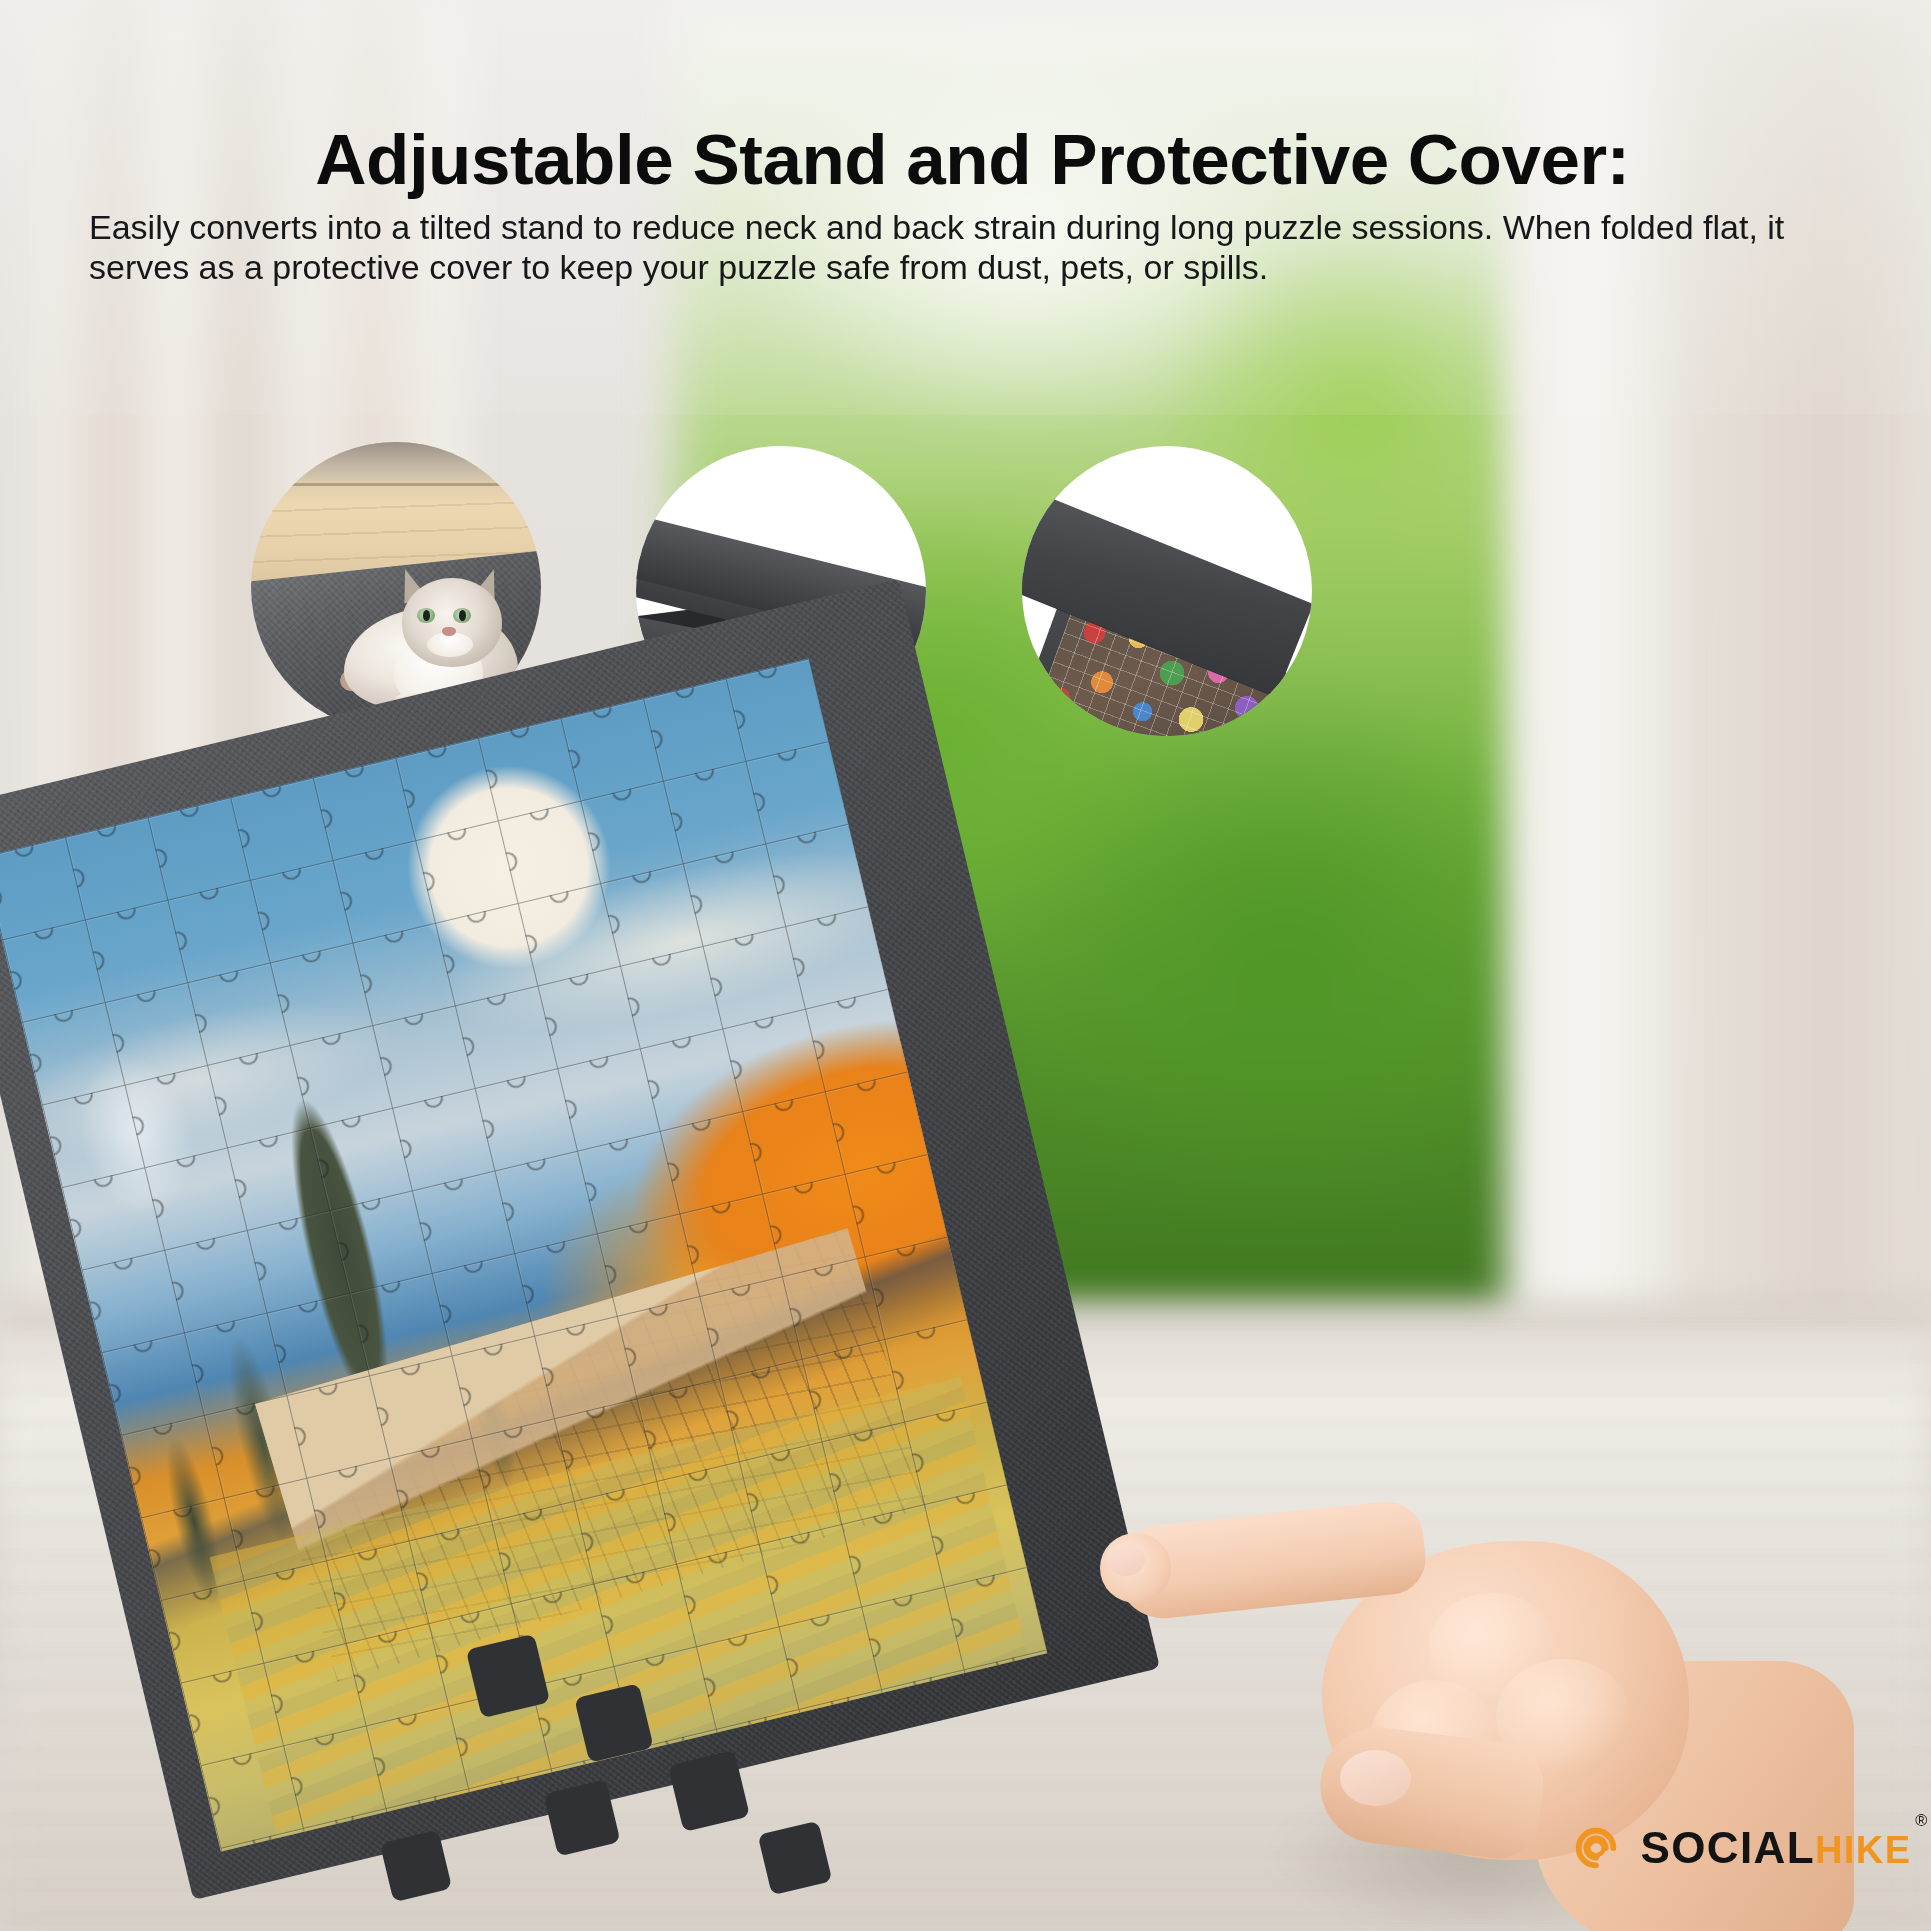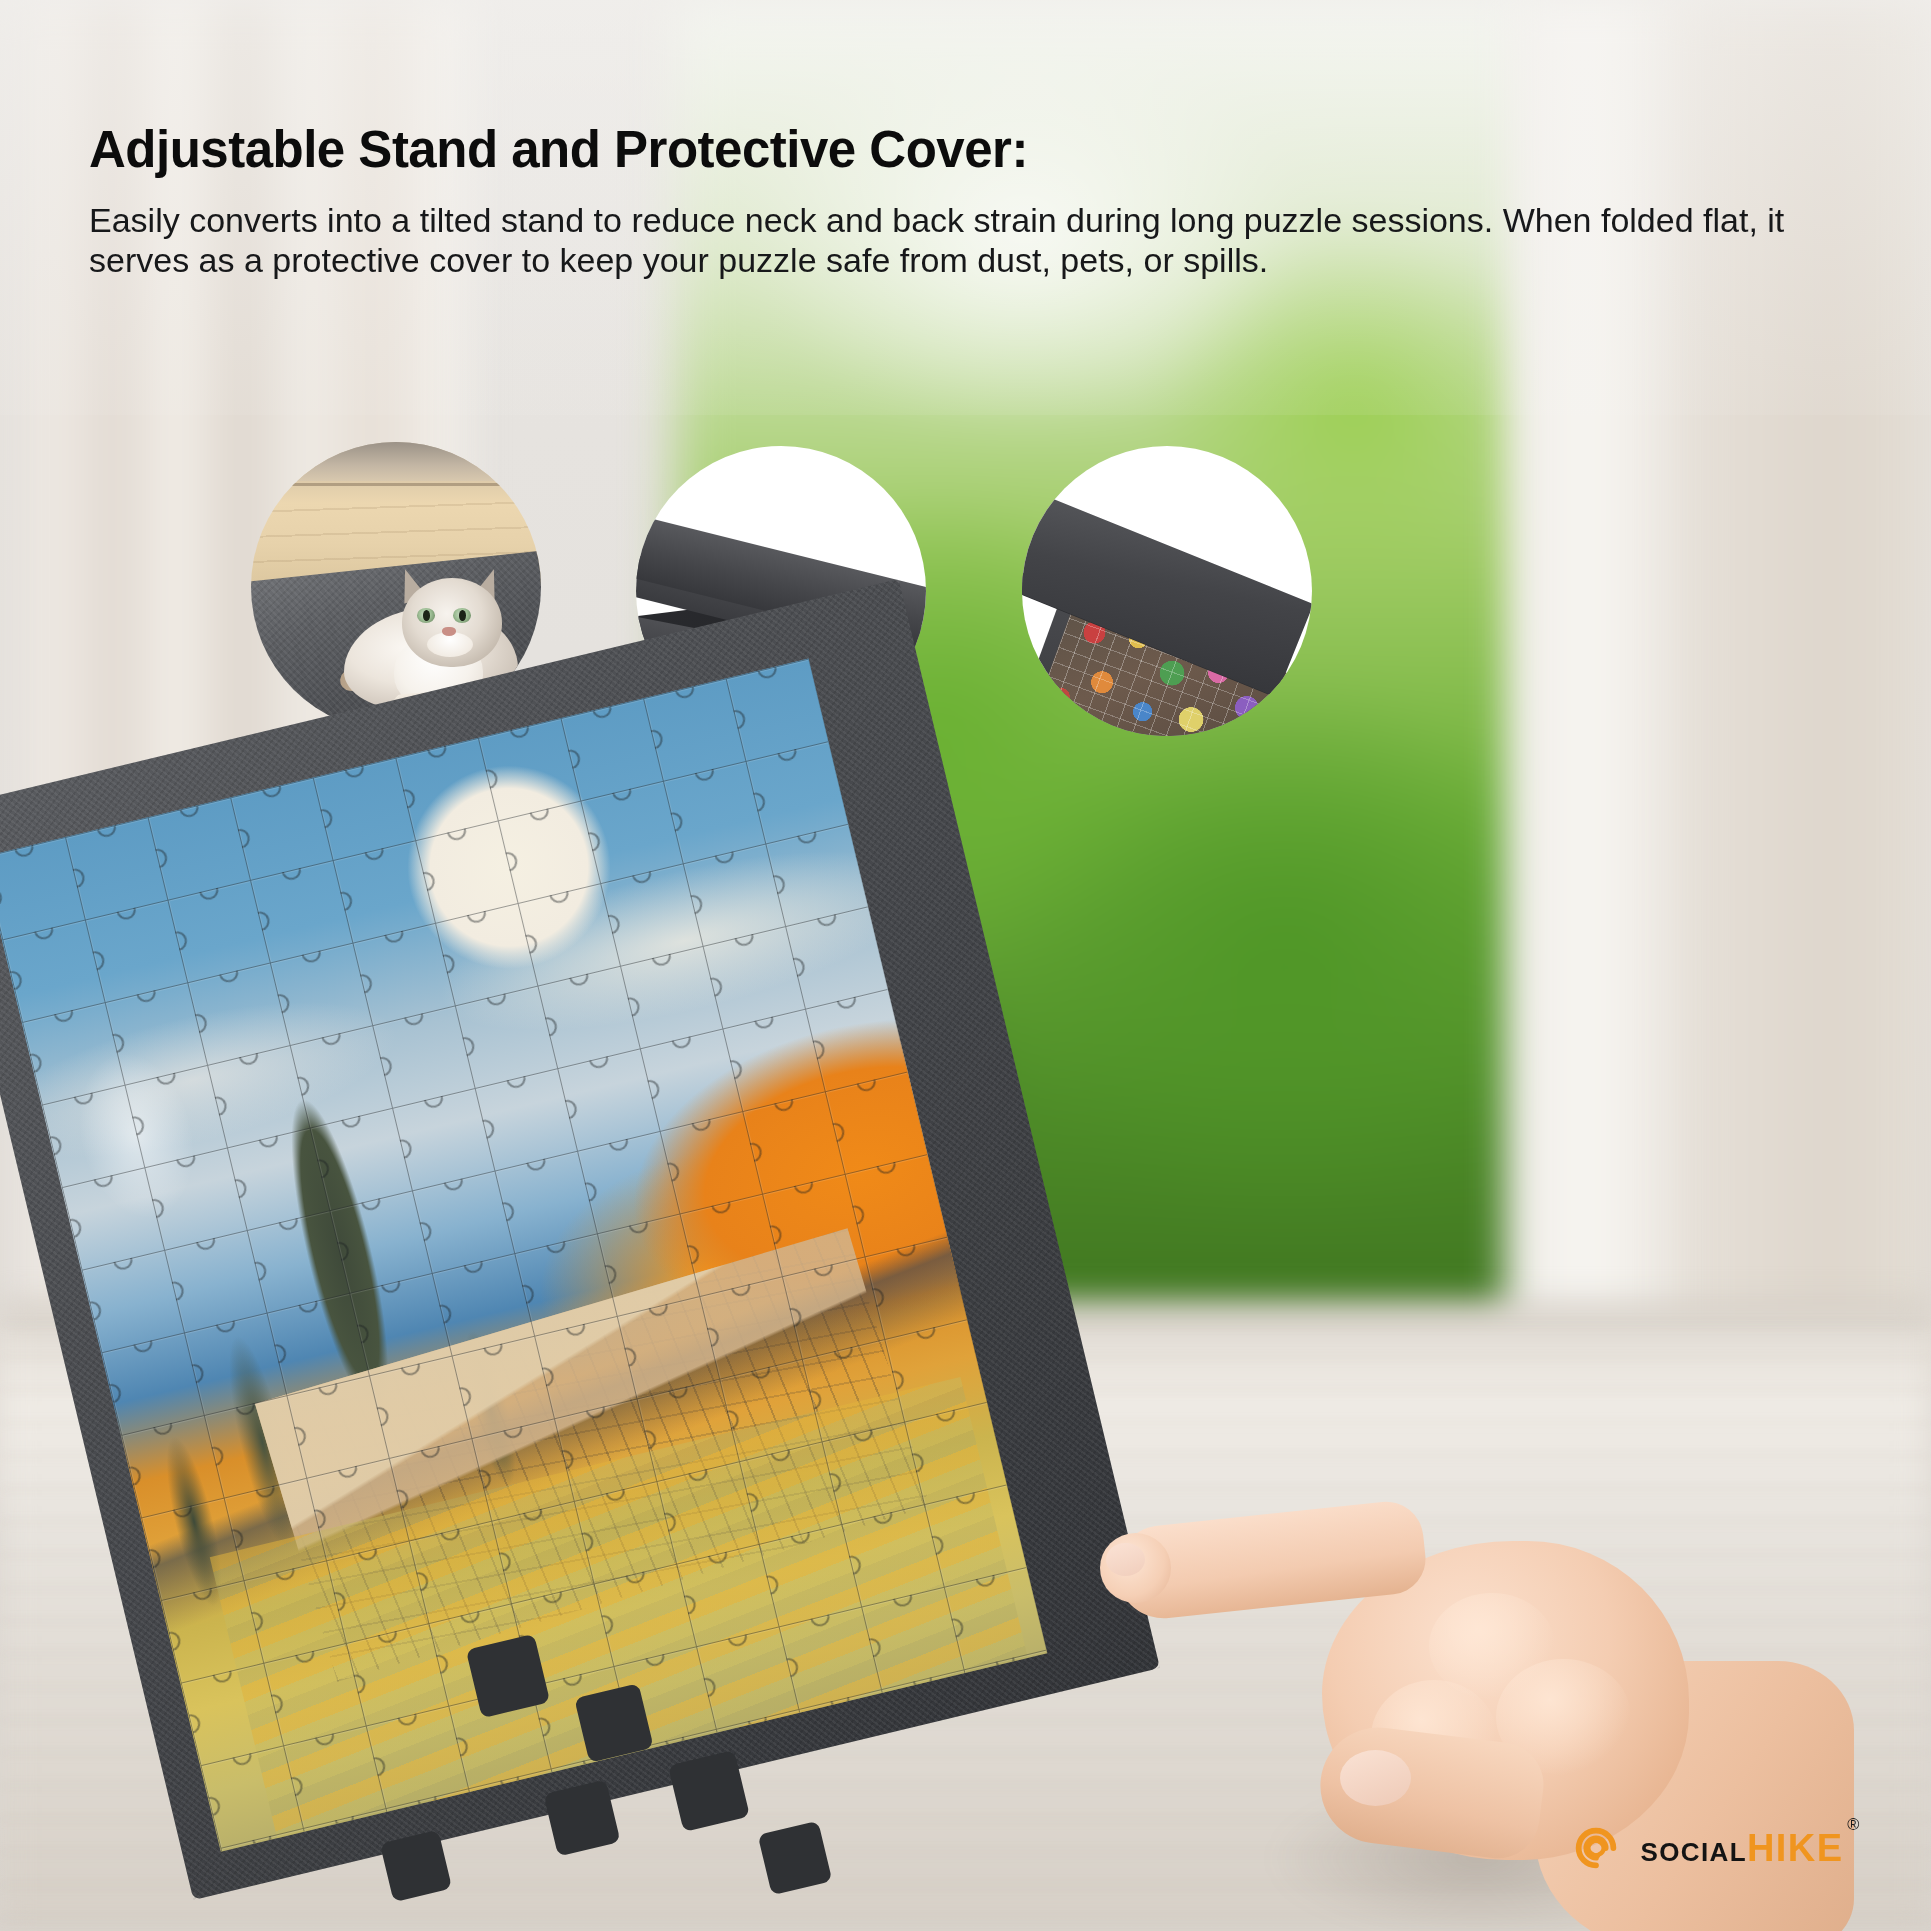--- a/index.html
+++ b/index.html
@@ -65,22 +65,22 @@
   }
   
   .bg-topwash{
     position:absolute;left:0;top:0;width:1931px;height:415px;
     background:linear-gradient(180deg,rgba(246,245,243,.55),rgba(246,245,243,.08));
   }
 
   
   .header{position:absolute;left:89px;top:124px;width:1767px;}
   .headline{
-    font-size:51px;font-weight:bold;color:#0c0c0c;letter-spacing:-0.5px;
-    line-height:1.02;margin:0 0 25px 0;
+    font-size:71px;font-weight:bold;color:#0c0c0c;letter-spacing:-0.5px;
+    line-height:1.02;margin:0 0 12px 0;text-align:center;
   }
   .subcopy{
     font-size:34px;font-weight:400;color:#17181a;line-height:1.17;margin:0;
     max-width:1748px;
   }
 
   
   .circle{
     position:absolute;width:290px;height:290px;border-radius:50%;overflow:hidden;
   }
@@ -353,21 +353,21 @@
   .hand-shadow{
     position:absolute;left:193px;top:328px;width:406px;height:145px;border-radius:50%;
     background:radial-gradient(ellipse at 50% 50%, rgba(110,96,84,.28), rgba(110,96,84,0) 72%);
     filter:blur(11.6px);
   }
 
   
   .logo{position:absolute;left:1569px;top:1821px;display:flex;align-items:center;gap:17.4px;}
   .logo-mark{width:54px;height:54px;flex:0 0 54px;}
   .logo-text{display:flex;align-items:baseline;position:relative;}
-  .logo-social{font-size:26px;font-weight:bold;letter-spacing:1.4px;color:#141414;}
+  .logo-social{font-size:44px;font-weight:bold;letter-spacing:1.4px;color:#141414;}
   .logo-hike{font-size:38px;font-weight:bold;letter-spacing:1.4px;color:#f0951f;}
   .logo-reg{font-size:16.4px;color:#1a1a1a;margin-left:3.9px;align-self:flex-start;position:relative;top:-11.6px;}
 </style>
 </head>
 <body>
 
 <div id="stage">
 
   <div class="bg-layer bg-base"></div>
   <div class="bg-curtain-left"></div>

